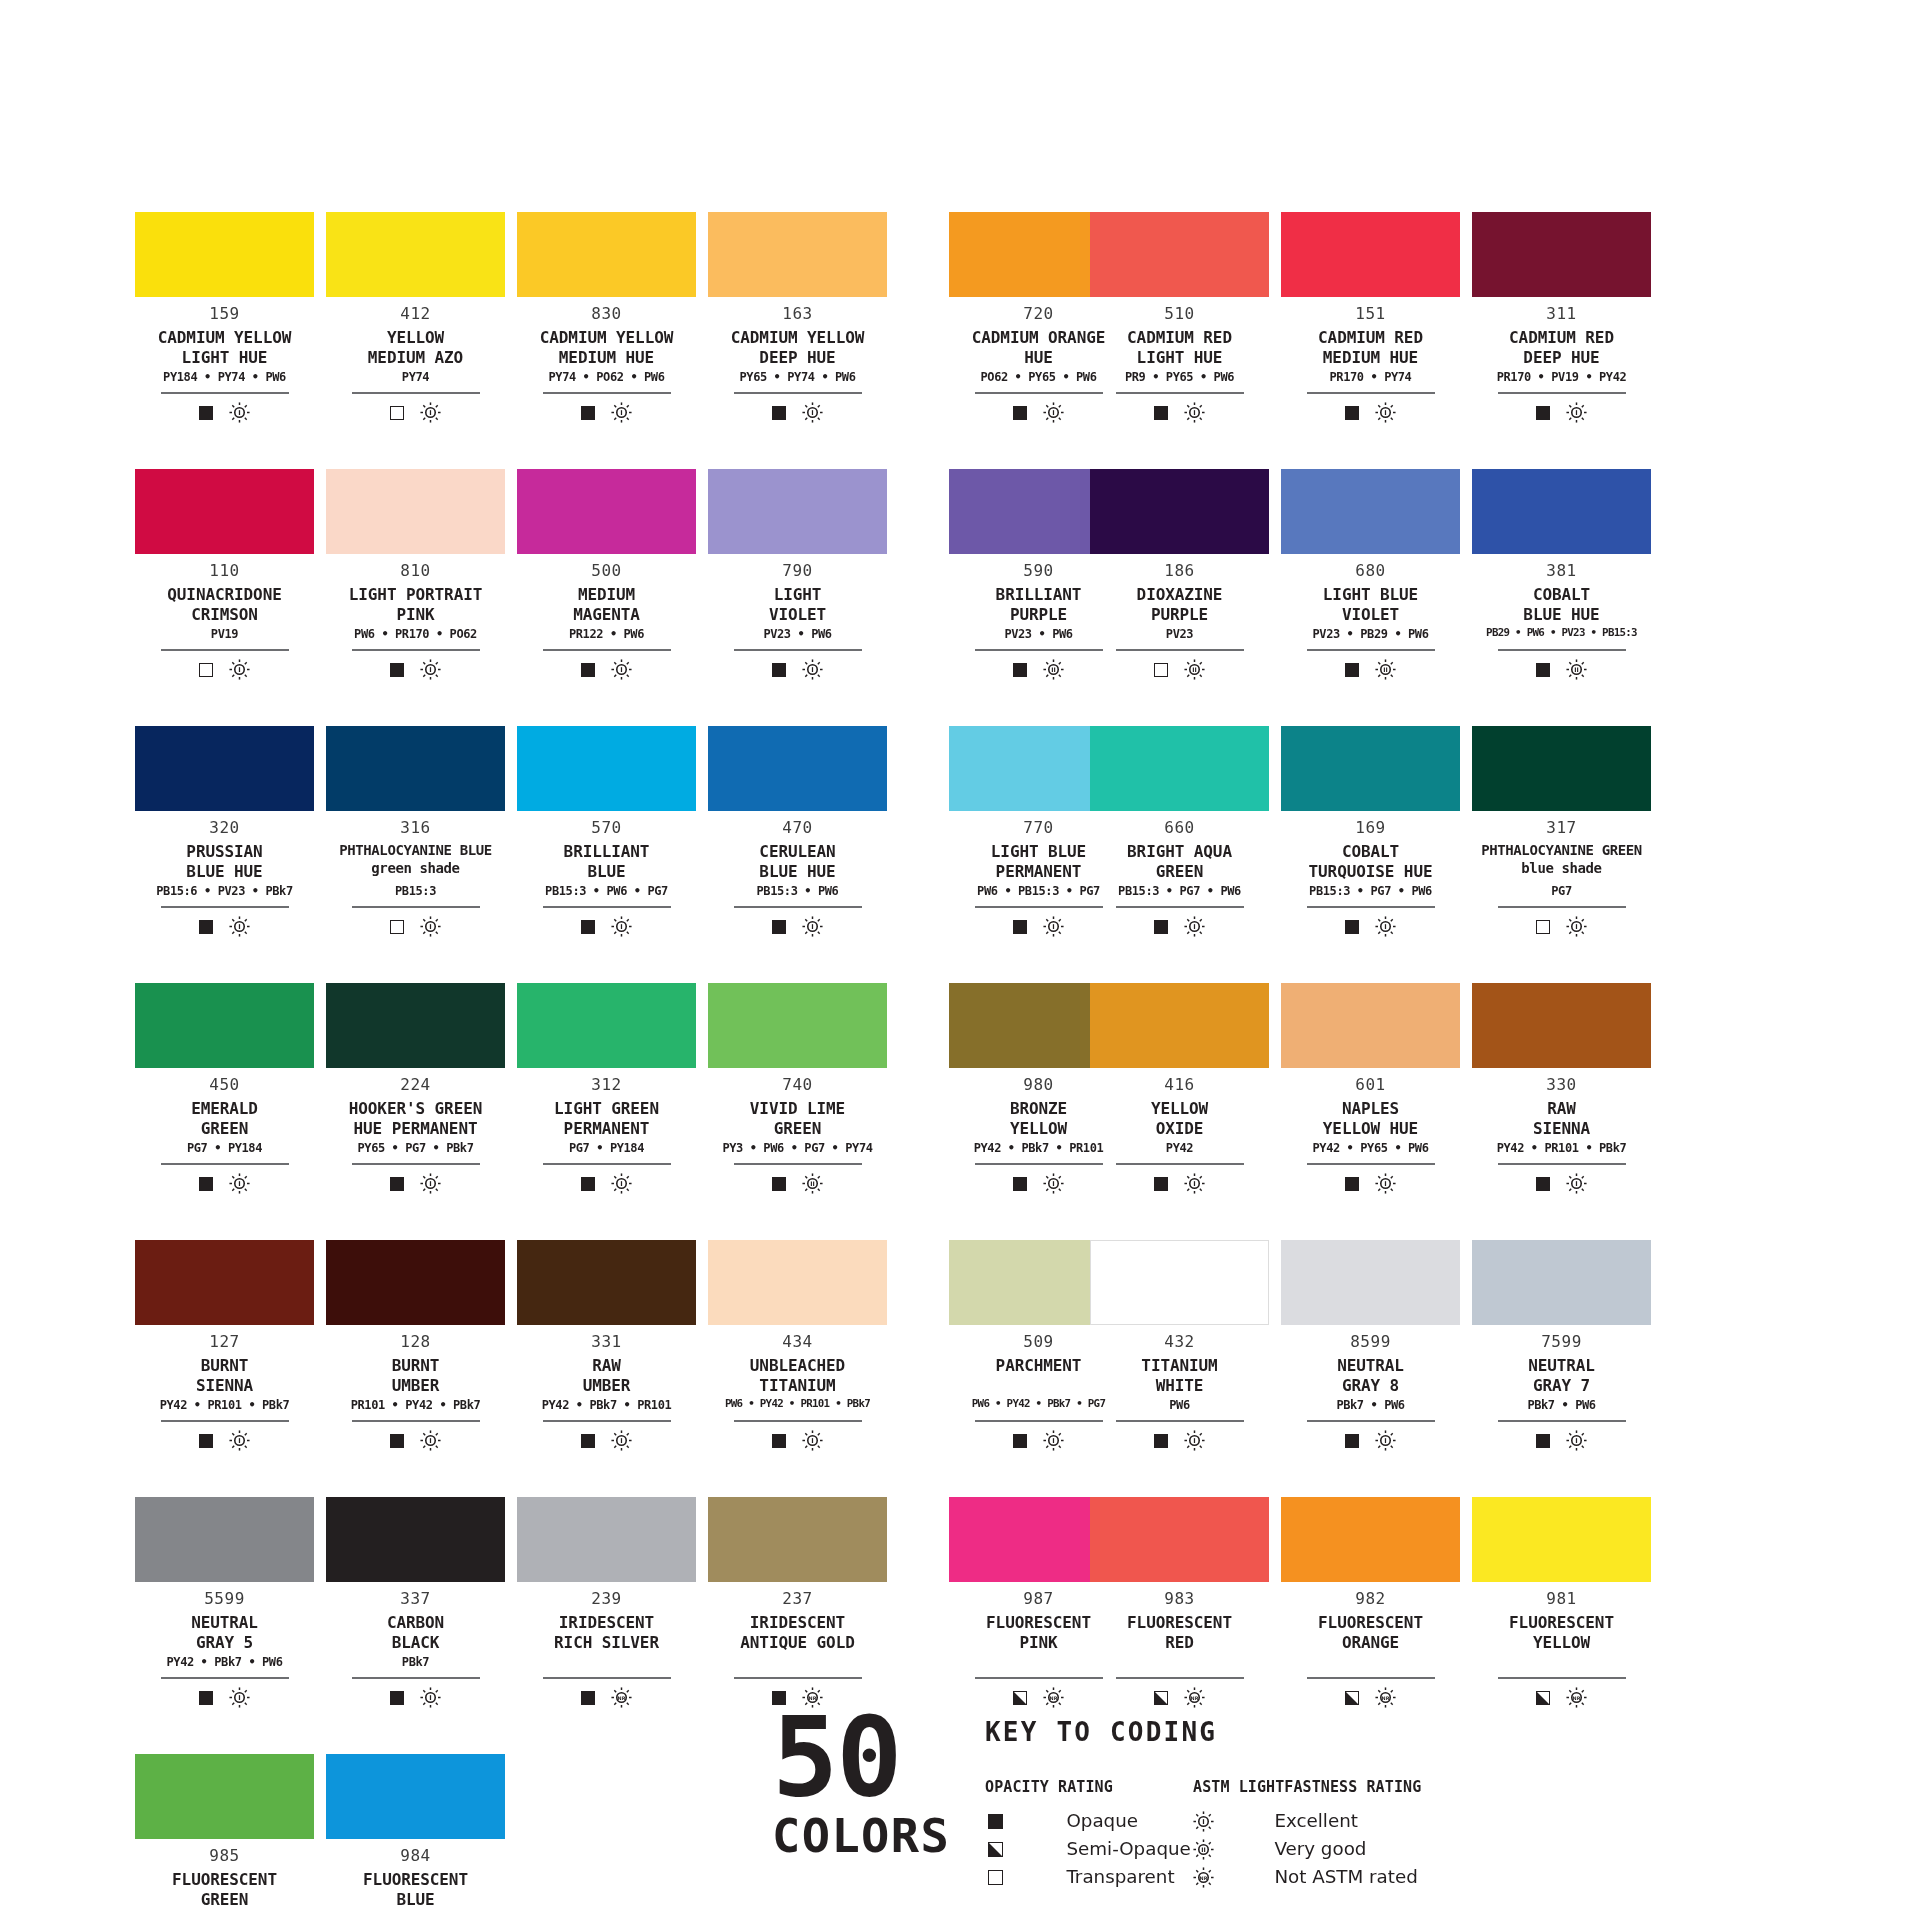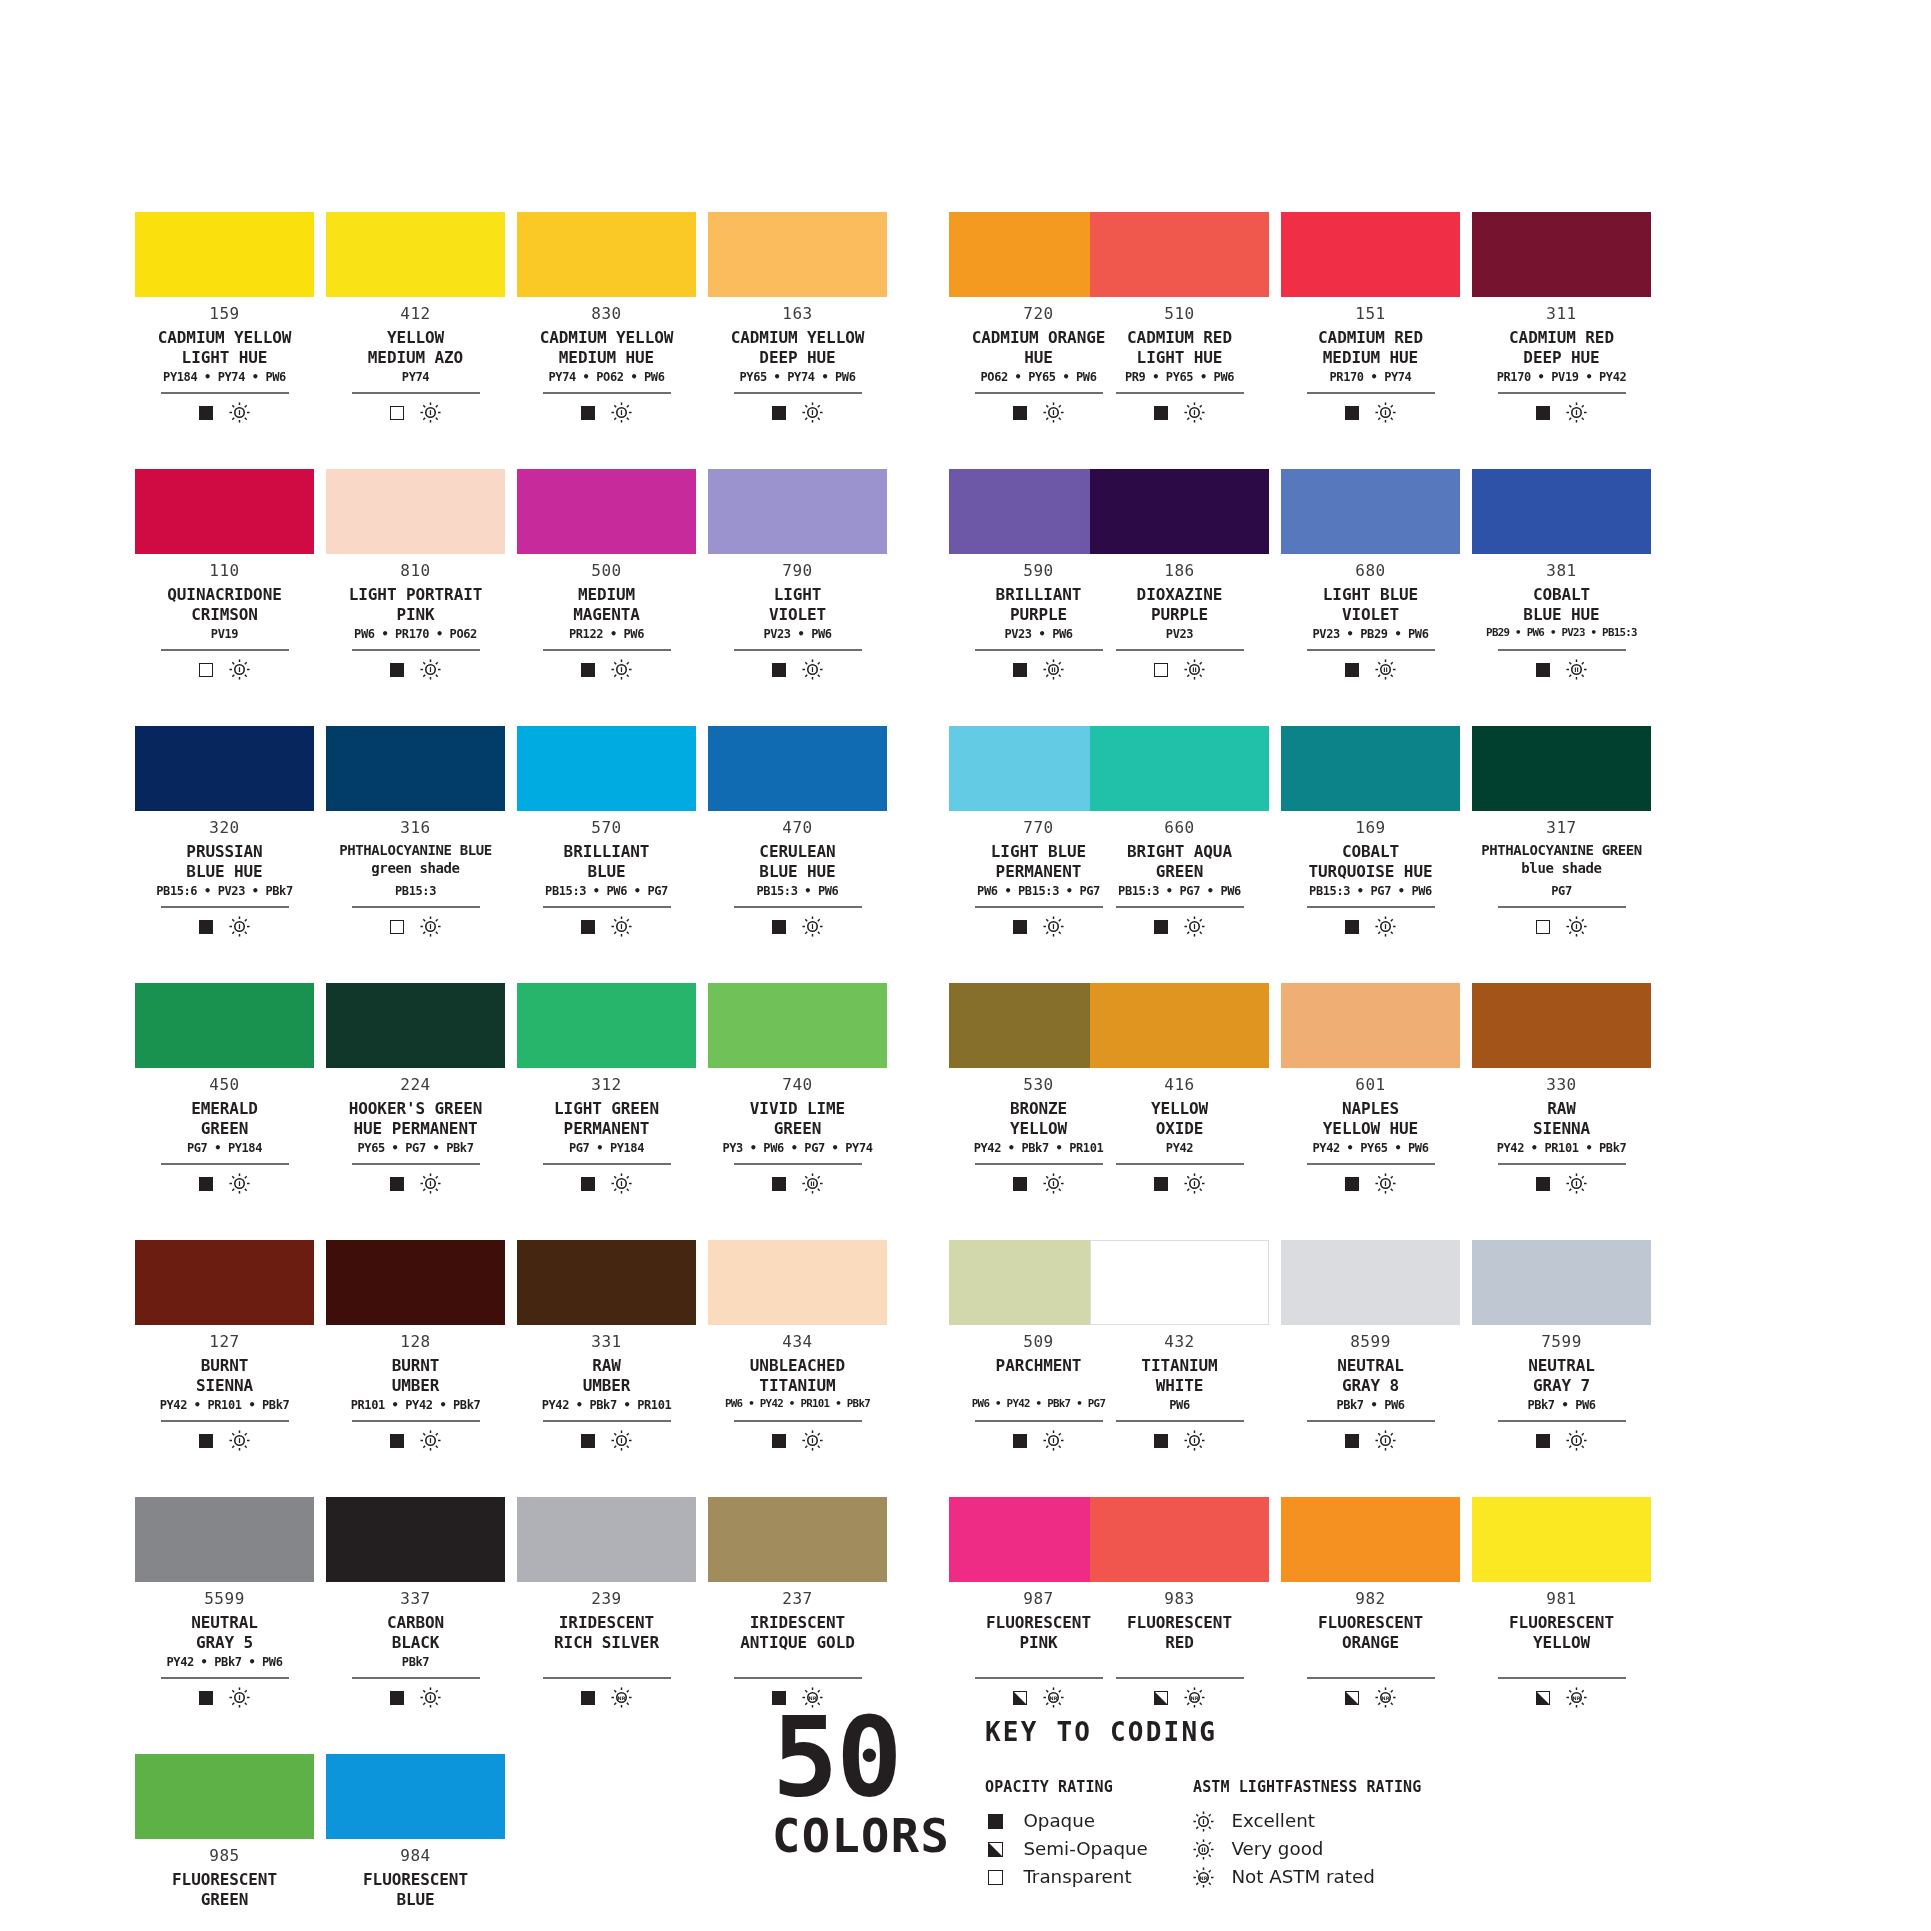--- a/index.html
+++ b/index.html
@@ -201,20 +201,21 @@
     justify-content: center;
     align-items: center;
     flex: none;
   }
   .key-text {
     font-family: "DejaVu Sans", sans-serif;
     font-size: 18.3px;
     color: #231f20;
     line-height: 1;
     white-space: nowrap;
+    margin-left: 43px;
   }
 </style>
 </head>
 <body>
 
 <div id="page">
 
 
   <div class="grid" id="grid">
       <div class="cell">
@@ -912,21 +913,21 @@
               <line x1="20.2" y1="3.8" x2="18.1" y2="5.9" stroke="#231f20" stroke-width="1.7"></line>
               <line x1="5.9" y1="18.1" x2="3.8" y2="20.2" stroke="#231f20" stroke-width="1.7"></line>
               <circle cx="12" cy="12" r="5.4" fill="#ffffff" stroke="#231f20" stroke-width="1.8"></circle>
               <text x="12" y="12" text-anchor="middle" dominant-baseline="central" font-family="&quot;DejaVu Sans&quot;, sans-serif" font-weight="bold" fill="#231f20" font-size="7">II</text>
             </svg>
           </span>
         </div>
       </div>
       <div class="cell">
         <div class="swatch" style="background: rgb(134, 111, 42);"></div>
-        <div class="code">530</div>
+        <div class="code">980</div>
         <div class="name">BRONZE
 YELLOW</div>
         <div class="pigments">PY42 • PBk7 • PR101</div>
         <div class="rule"></div>
         <div class="icons">
           <div class="op opaque"></div>
           <span style="display: block;">
             <svg viewBox="0 0 24 24" class="lf">
               <line x1="12" y1="0.5" x2="12" y2="3.4" stroke="#231f20" stroke-width="1.7"></line>
               <line x1="12" y1="20.6" x2="12" y2="23.5" stroke="#231f20" stroke-width="1.7"></line>

